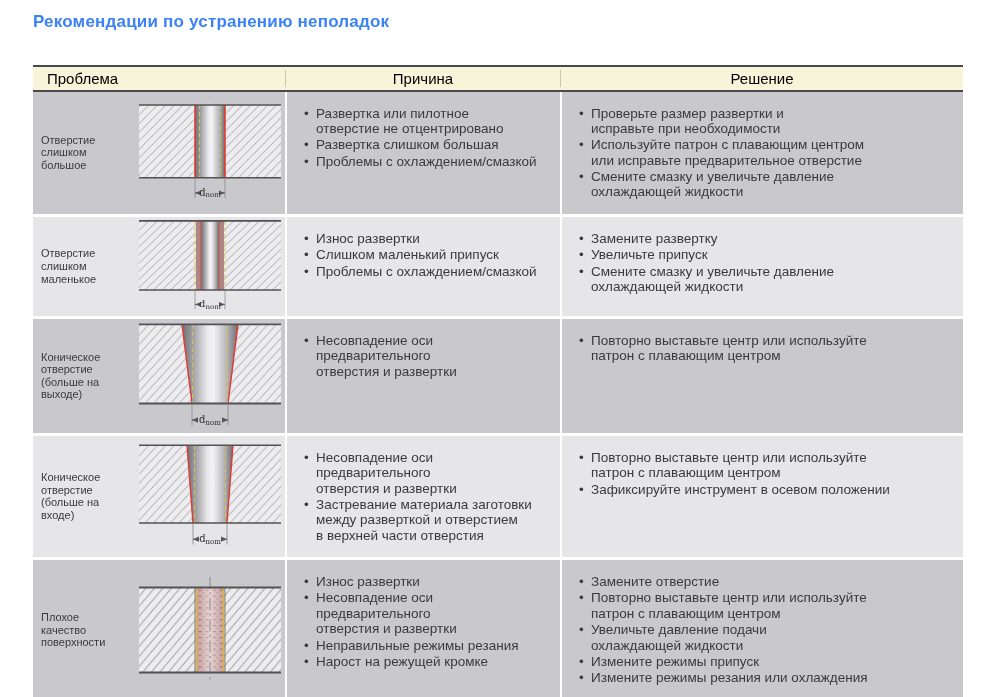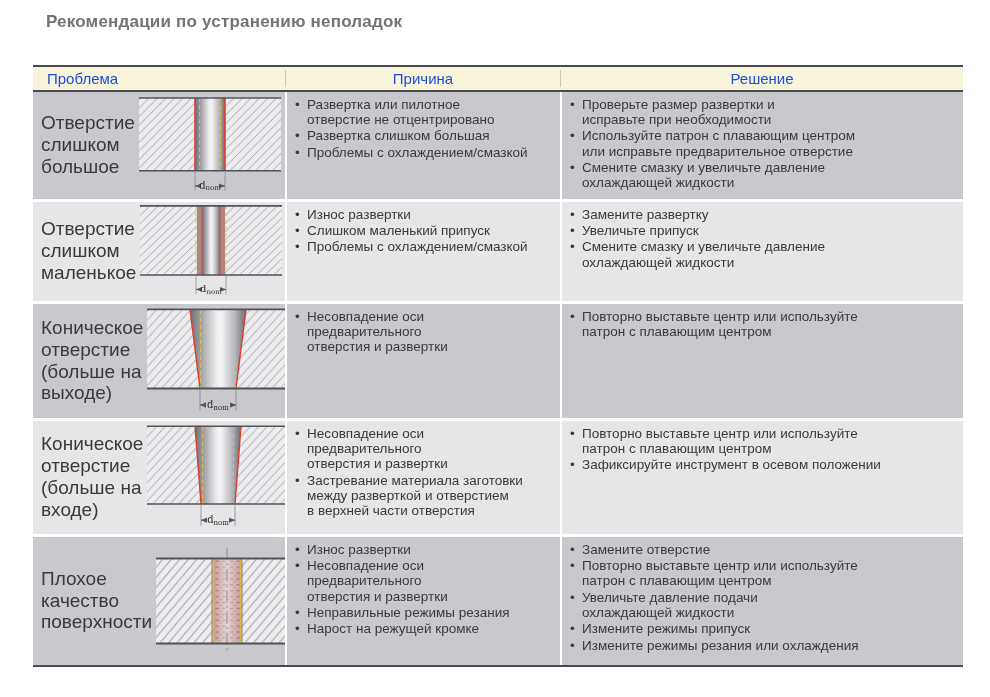--- a/index.html
+++ b/index.html
@@ -3,51 +3,51 @@
 <meta charset="utf-8">
 <style>
   html,body{margin:0;padding:0;}
   body{
     width:990px;height:697px;background:#ffffff;
     font-family:"Liberation Sans",sans-serif;color:#3a3a3c;
     position:relative;overflow:hidden;
   }
   .page{padding:12px 27px 0 33px;}
   h1.title{
-    font-size:17px;line-height:1.15;color:#737373;margin:0 0 33px 13px;
+    font-size:17px;line-height:1.15;color:#3b82f6;margin:0 0 33px 0;
     font-weight:bold;letter-spacing:.2px;
   }
   .tsb-table{width:930px;border-top:2px solid #4a4a4e;border-bottom:2px solid #4a4a4e;}
   .thead{
     display:flex;background:#f8f4d9;border-bottom:2px solid #4a4a4e;
-    height:23px;align-items:center;font-size:15px;color:#1d4ed8;
+    height:23px;align-items:center;font-size:15px;color:#000000;
   }
   .th{box-sizing:border-box;}
   .th-problem{width:252px;padding-left:14px;text-align:left;}
   .th-cause{width:275px;text-align:center;border-left:1px solid #c8c8b8;}
   .th-solution{width:403px;text-align:center;border-left:1px solid #c8c8b8;}
   .tbody{display:flex;flex-direction:column;gap:3px;background:#fff;}
   .row{display:flex;}
   .row.shade-dark .cell{background:#c9c9cd;}
   .row.shade-light .cell{background:#e6e6e8;}
   .cell{box-sizing:border-box;}
   .col-problem{width:252px;display:flex;align-items:center;}
   .col-cause{width:275px;border-left:2px solid #ffffff;padding:5px 2px 5px 8px;}
   .col-solution{width:403px;border-left:2px solid #ffffff;padding:5px 2px 5px 8px;}
   .row-1{min-height:107px;}
   .row-2{min-height:99px;}
   .row-3{min-height:114px;}
   .row-4{min-height:113px;}
   .row-5{min-height:128px;}
   .problem-label{
-    flex:1 1 auto;padding-left:8px;font-size:19px;line-height:1.15;
+    flex:1 1 auto;padding-left:8px;font-size:11px;line-height:1.15;
     white-space:pre-line;color:#3a3a3c;
   }
   .diagram-box{flex:0 0 150px;display:flex;align-items:center;justify-content:flex-start;}
-  ul.blist{list-style:none;margin:0;padding:0;font-size:13.5px;line-height:1.14;}
+  ul.blist{list-style:none;margin:9px;padding:0;font-size:13.5px;line-height:1.14;}
   ul.blist li{display:flex;margin:0 0 1px 0;}
   ul.blist li::before{content:"\2022";flex:0 0 12px;text-align:left;}
   ul.blist li .t{white-space:pre-line;}
   svg text.dim-text{font-family:"DejaVu Serif",serif;fill:#2f2f32;}
 </style>
 </head>
 <body>
 
 <svg width="0" height="0" style="position:absolute" aria-hidden="true">
   <defs>

